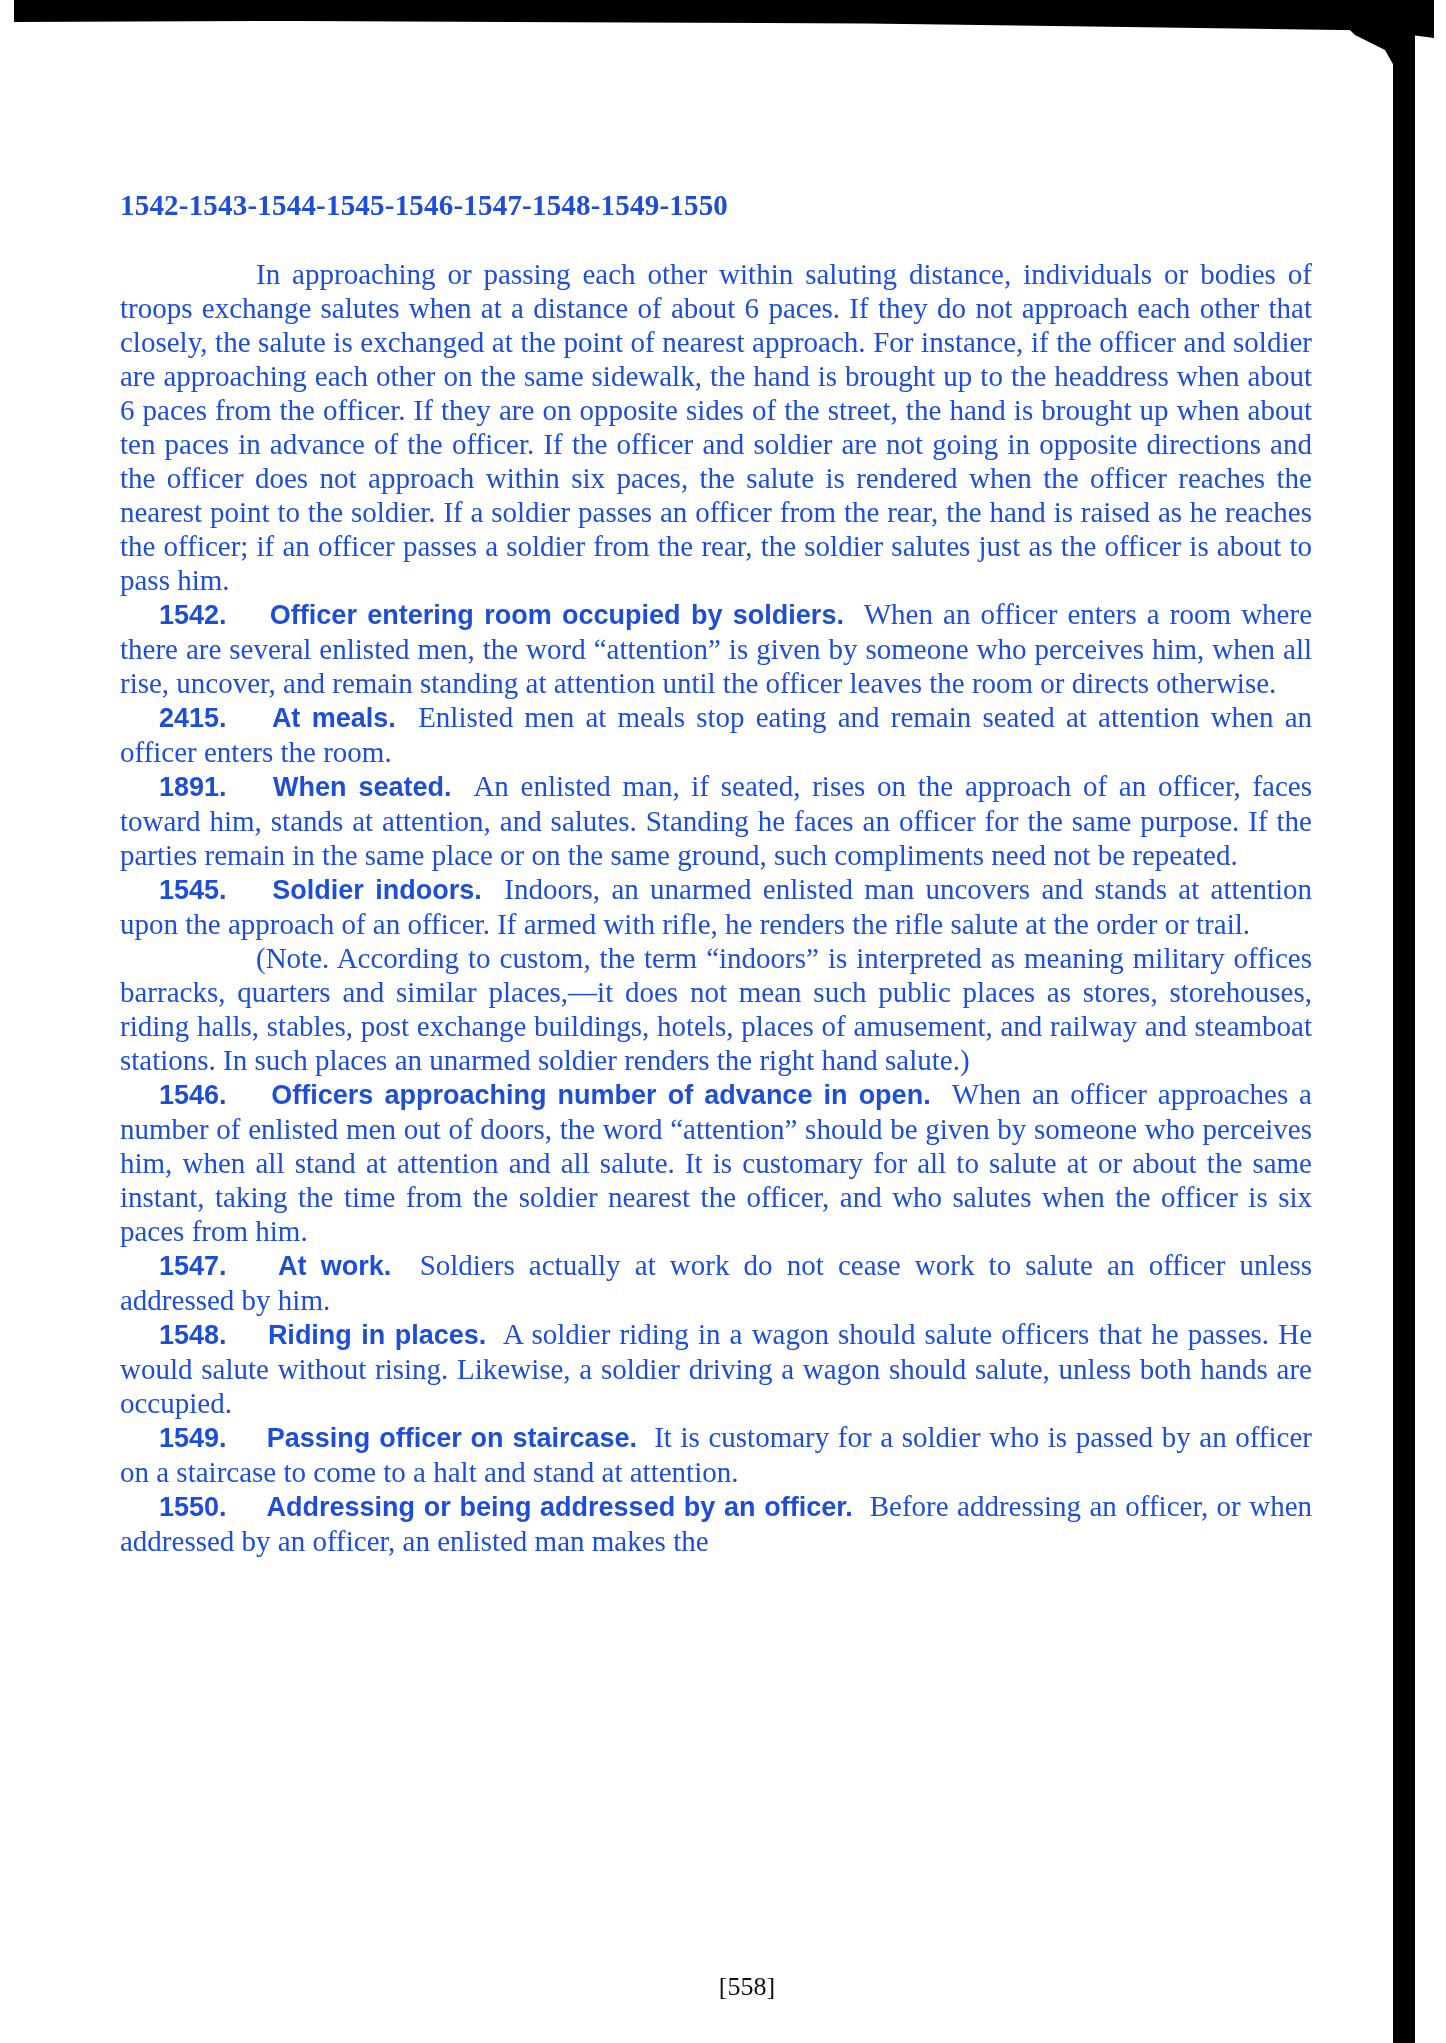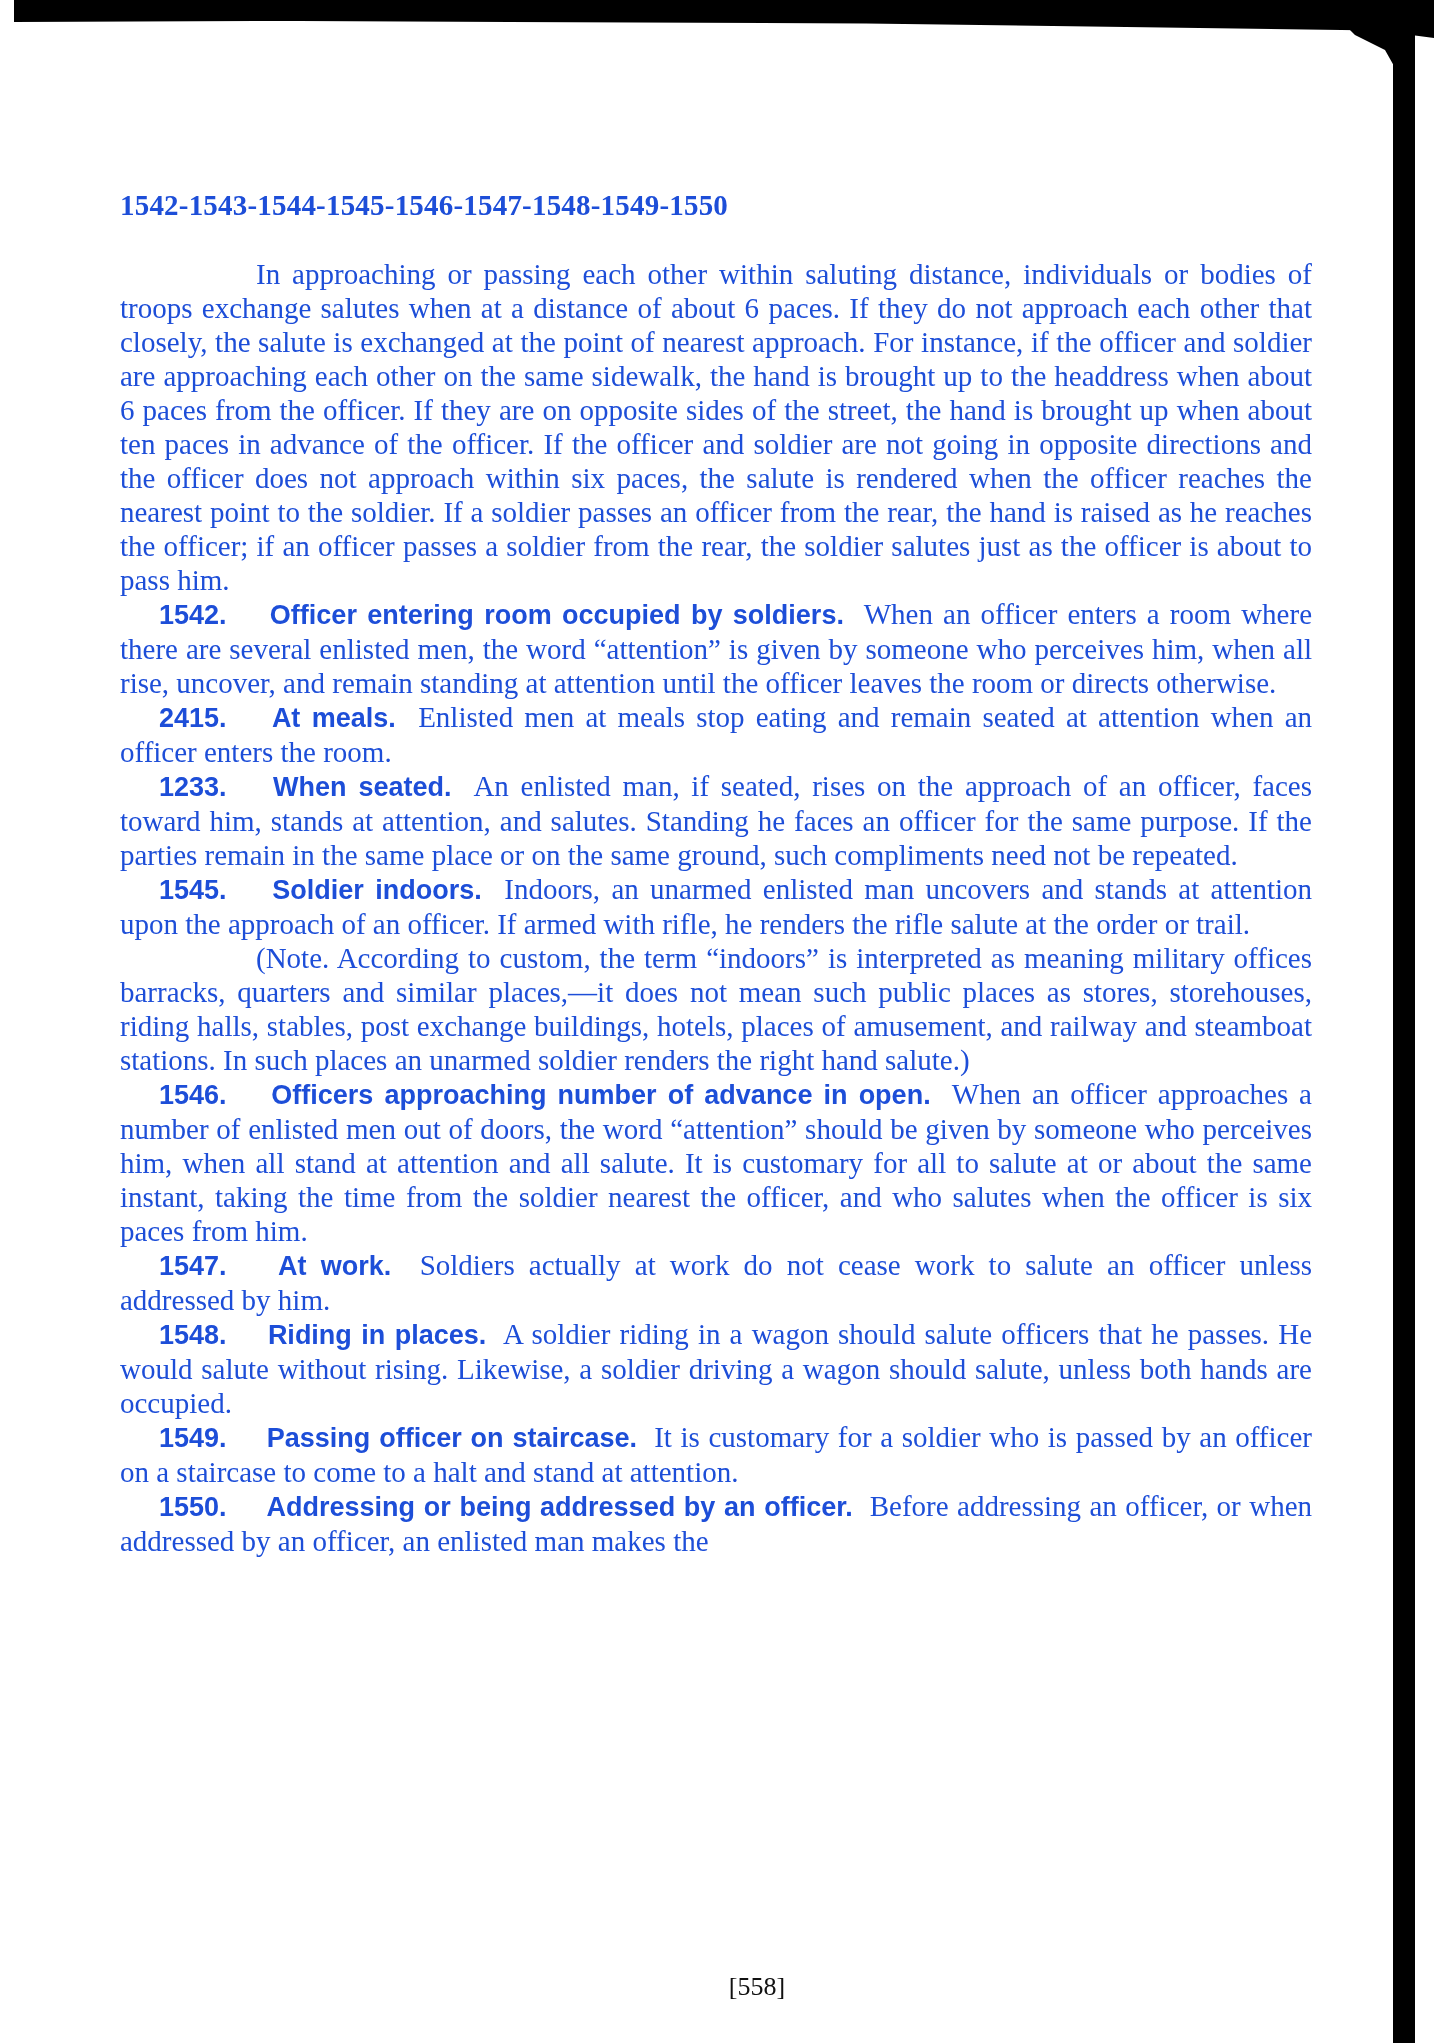--- a/index.html
+++ b/index.html
@@ -32,21 +32,21 @@
   p { margin: 0; }
   .indent-first { text-indent: 136px; margin-top: 35px; }
   .section { text-indent: 16px; }
   .sec-num, .sec-title { font-weight: bold; font-family: "Liberation Sans", "DejaVu Sans", sans-serif; font-size: 27px; margin-left: 23px; }
   .note { text-indent: 136px; }
   .folio {
     position: absolute; left: 0; right: 0; top: 1972px;
     text-align: center;
     font-family: "Liberation Serif", serif; font-size: 26px; color: #111;
   }
-  .folio span { position: relative; left: 34px; }
+  .folio span { position: relative; left: 24px; }
 </style>
 </head>
 <body>
 
 <div class="scan-top"></div>
 <div class="scan-corner"></div>
 <div class="scan-right"></div>
 
 <div class="page">
   <div class="running-head">1542-1543-1544-1545-1546-1547-1548-1549-1550</div>
@@ -59,21 +59,21 @@
     <span>When an officer enters a room where there are several enlisted men, the word “attention” is given by someone who perceives him, when all rise, uncover, and remain standing at attention until the officer leaves the room or directs otherwise.</span>
   </p>
 
   <p class="section">
     <span class="sec-num">2415.</span>&nbsp;
     <span class="sec-title">At meals.</span>&nbsp;
     <span>Enlisted men at meals stop eating and remain seated at attention when an officer enters the room.</span>
   </p>
 
   <p class="section">
-    <span class="sec-num">1233.</span>&nbsp;
+    <span class="sec-num">1891.</span>&nbsp;
     <span class="sec-title">When seated.</span>&nbsp;
     <span>An enlisted man, if seated, rises on the approach of an officer, faces toward him, stands at attention, and salutes. Standing he faces an officer for the same purpose. If the parties remain in the same place or on the same ground, such compliments need not be repeated.</span>
   </p>
 
   <p class="section">
     <span class="sec-num">1545.</span>&nbsp;
     <span class="sec-title">Soldier indoors.</span>&nbsp;
     <span>Indoors, an unarmed enlisted man uncovers and stands at attention upon the approach of an officer. If armed with rifle, he renders the rifle salute at the order or trail.</span>
   </p>
   <p class="note">(Note. According to custom, the term “indoors” is interpreted as meaning military offices barracks, quarters and similar places,—it does not mean such public places as stores, storehouses, riding halls, stables, post exchange buildings, hotels, places of amusement, and railway and steamboat stations. In such places an unarmed soldier renders the right hand salute.)</p>

